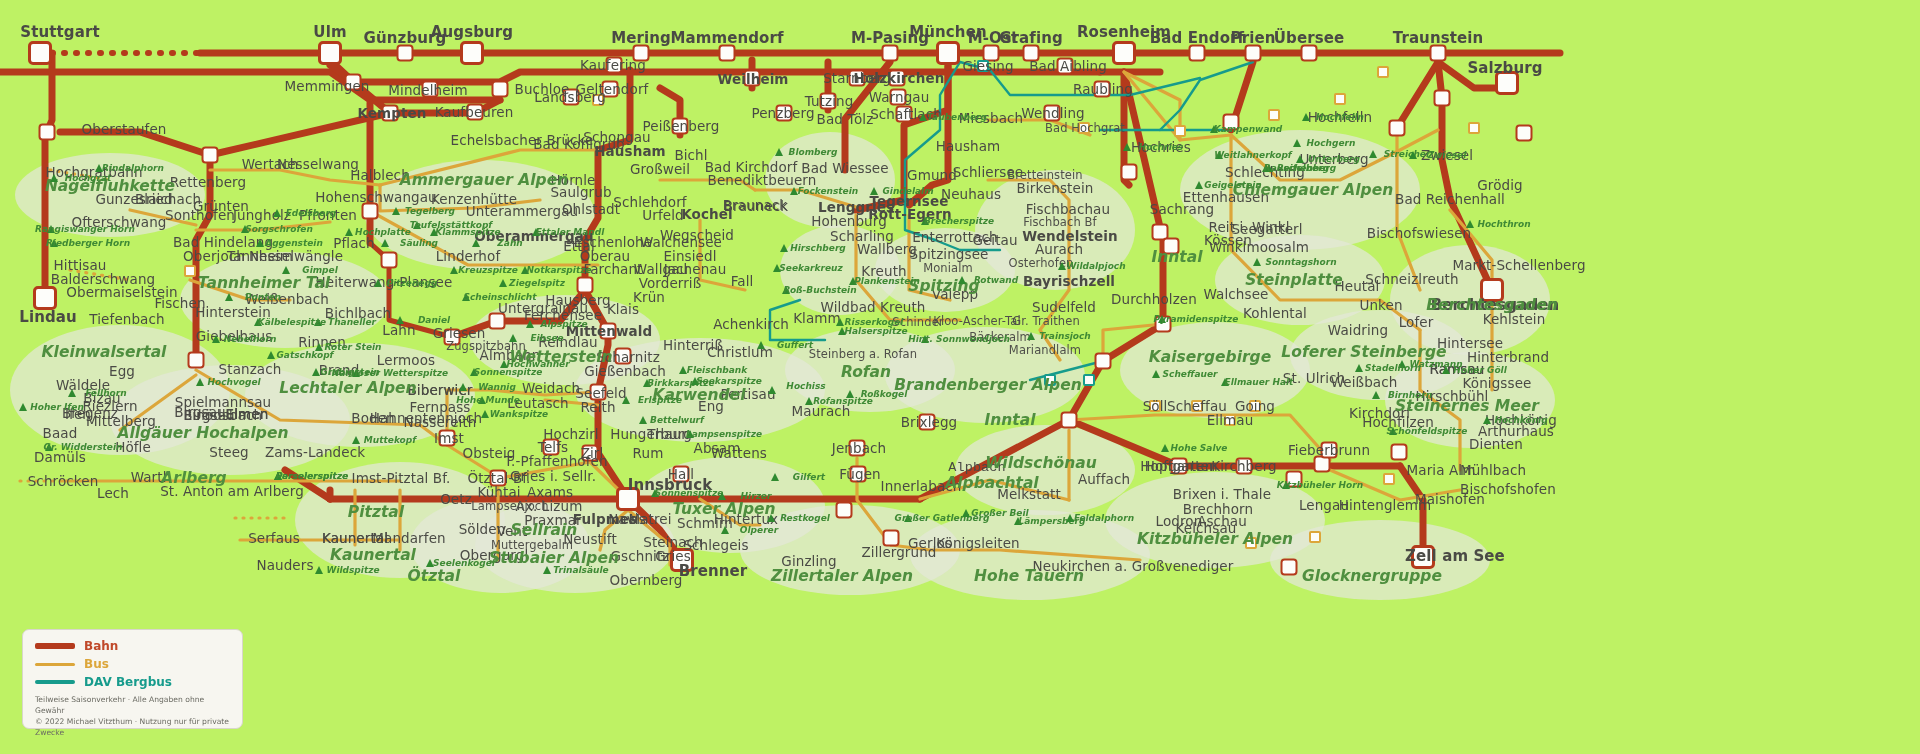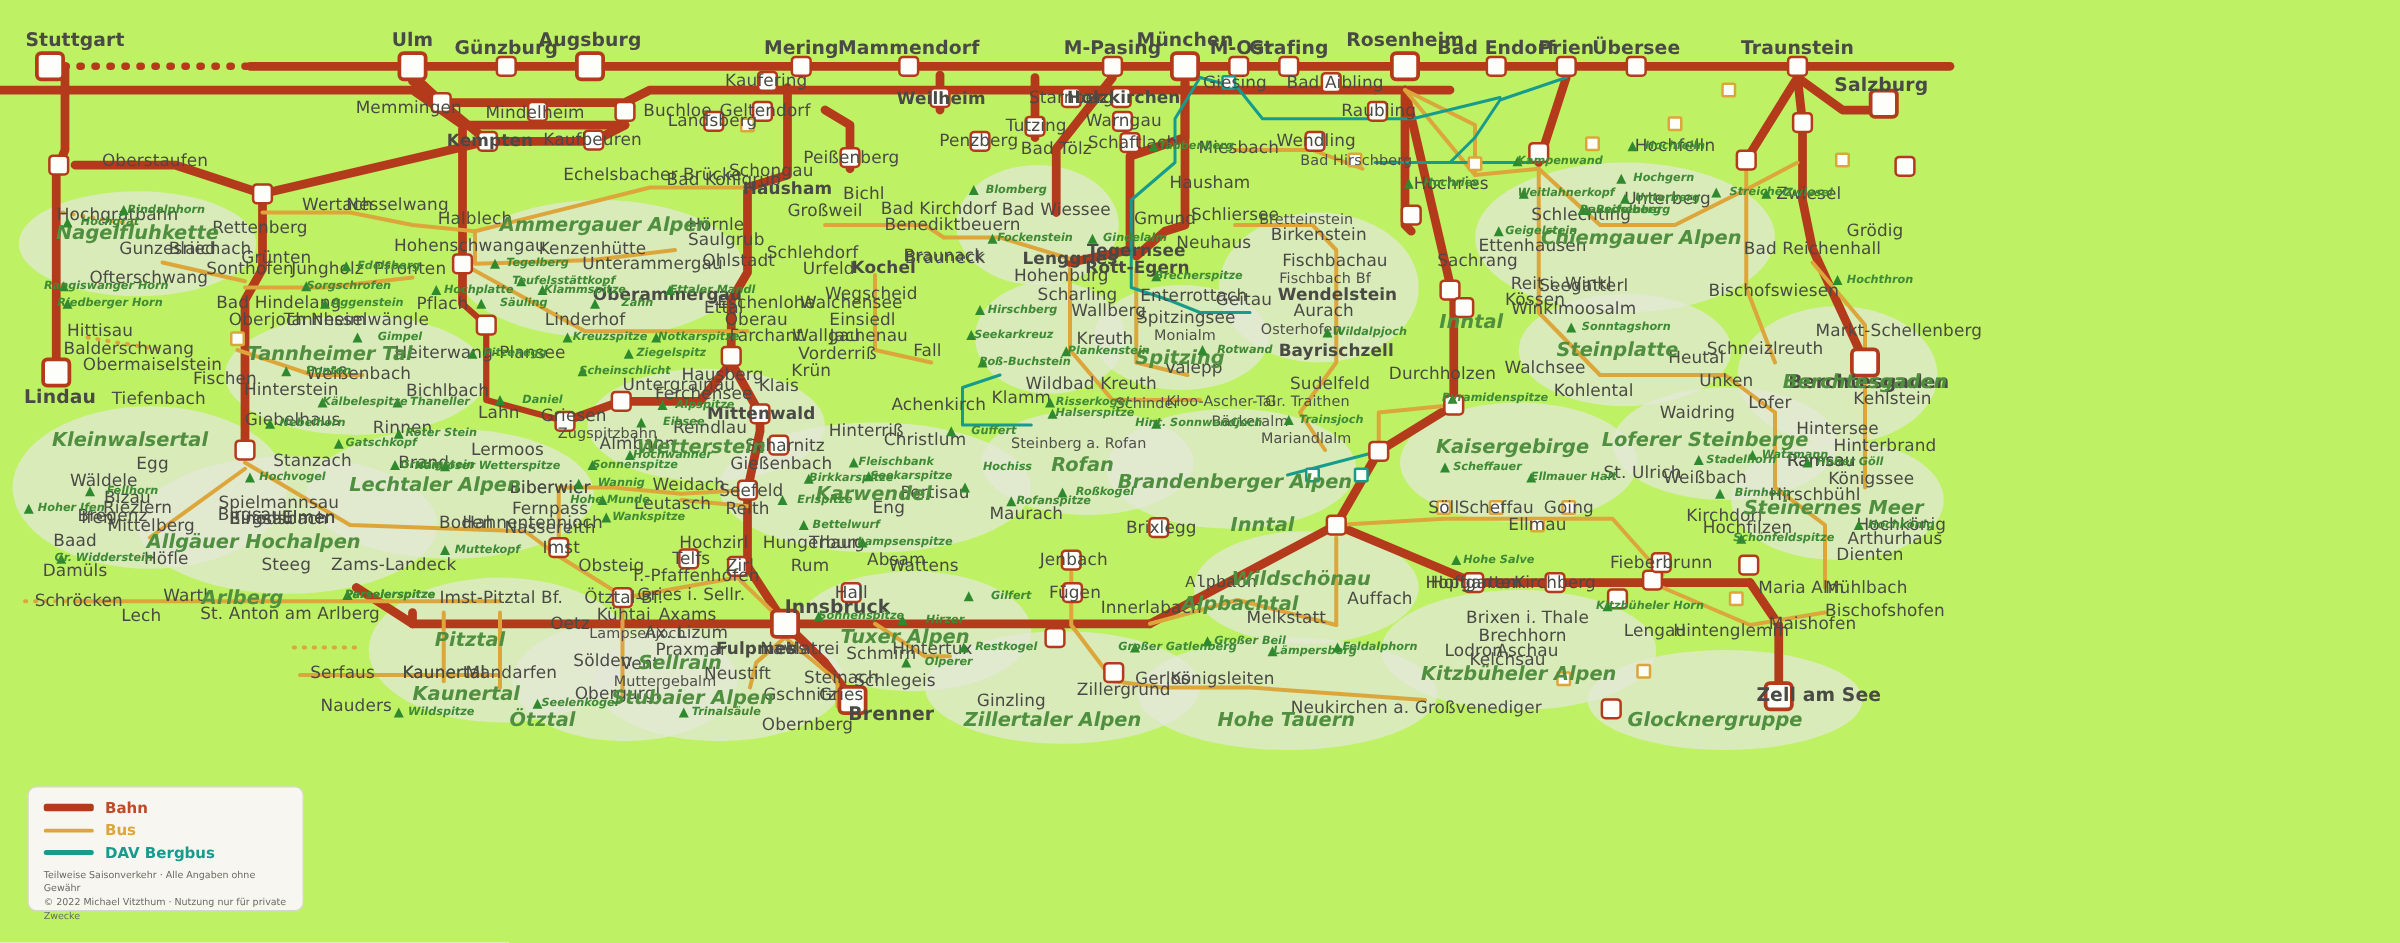--- a/index.html
+++ b/index.html
@@ -331,21 +331,21 @@
       <div class="lbl town" style="left: 783px; top: 113px;">Penzberg</div>
       <div class="lbl town" style="left: 829px; top: 101px;">Tutzing</div>
       <div class="lbl town" style="left: 857px; top: 78px;">Starnberg</div>
       <div class="lbl town bold" style="left: 899px; top: 78px;">Holzkirchen</div>
       <div class="lbl town" style="left: 899px; top: 97px;">Warngau</div>
       <div class="lbl town" style="left: 906px; top: 114px;">Schaftlach</div>
       <div class="lbl town" style="left: 988px; top: 66px;">Giesing</div>
       <div class="lbl town" style="left: 1068px; top: 66px;">Bad Aibling</div>
       <div class="lbl town" style="left: 1103px; top: 89px;">Raubling</div>
       <div class="lbl town" style="left: 1053px; top: 113px;">Wendling</div>
-      <div class="lbl " style="left: 1085px; top: 128px;">Bad Hirschberg</div>
+      <div class="lbl " style="left: 1085px; top: 128px;">Bad Hochgrat</div>
       <div class="lbl town" style="left: 991px; top: 118px;">Miesbach</div>
       <div class="lbl town" style="left: 968px; top: 146px;">Hausham</div>
       <div class="lbl town" style="left: 988px; top: 172px;">Schliersee</div>
       <div class="lbl town" style="left: 971px; top: 194px;">Neuhaus</div>
       <div class="lbl town" style="left: 995px; top: 240px;">Geitau</div>
       <div class="lbl town bold" style="left: 1069px; top: 281px;">Bayrischzell</div>
       <div class="lbl " style="left: 1041px; top: 263px;">Osterhofen</div>
       <div class="lbl town" style="left: 1059px; top: 249px;">Aurach</div>
       <div class="lbl town bold" style="left: 1070px; top: 236px;">Wendelstein</div>
       <div class="lbl town" style="left: 1068px; top: 209px;">Fischbachau</div>
@@ -735,21 +735,21 @@
       <div class="peak" style="left: 677px; top: 420px;">Bettelwurf</div>
       <div class="tri sm" style="left: 690px; top: 434px;"></div>
       <div class="peak" style="left: 724px; top: 434px;">Lampsenspitze</div>
       <div class="tri sm" style="left: 683px; top: 370px;"></div>
       <div class="peak" style="left: 717px; top: 370px;">Fleischbank</div>
       <div class="tri sm" style="left: 695px; top: 381px;"></div>
       <div class="peak" style="left: 729px; top: 381px;">Seekarspitze</div>
       <div class="tri sm" style="left: 761px; top: 345px;"></div>
       <div class="peak" style="left: 795px; top: 345px;">Guffert</div>
       <div class="tri sm" style="left: 772px; top: 390px;"></div>
-      <div class="peak" style="left: 806px; top: 374px;">Hochiss</div>
+      <div class="peak" style="left: 806px; top: 386px;">Hochiss</div>
       <div class="tri sm" style="left: 809px; top: 401px;"></div>
       <div class="peak" style="left: 843px; top: 401px;">Rofanspitze</div>
       <div class="tri sm" style="left: 850px; top: 394px;"></div>
       <div class="peak" style="left: 884px; top: 394px;">Roßkogel</div>
       <div class="tri sm" style="left: 777px; top: 268px;"></div>
       <div class="peak" style="left: 811px; top: 268px;">Seekarkreuz</div>
       <div class="tri sm" style="left: 784px; top: 248px;"></div>
       <div class="peak" style="left: 818px; top: 248px;">Hirschberg</div>
       <div class="tri sm" style="left: 786px; top: 290px;"></div>
       <div class="peak" style="left: 820px; top: 290px;">Roß-Buchstein</div>

